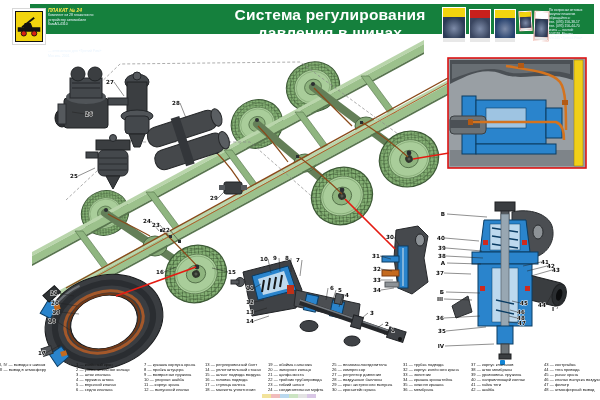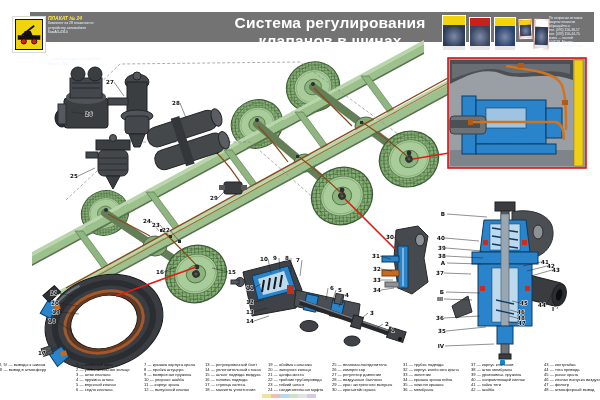--- a/index.html
+++ b/index.html
@@ -1,19 +1,19 @@
 <!DOCTYPE html>
 <html><head>
 <meta charset="utf-8">
 <style>
   html,body{margin:0;padding:0;background:#ffffff;}
   .poster{position:relative;width:600px;height:400px;background:#ffffff;overflow:hidden;
           font-family:"Liberation Sans",sans-serif;}
   
-  .header{position:absolute;left:30px;top:12px;width:564px;height:30px;background:#737373;}
+  .header{position:absolute;left:30px;top:4px;width:564px;height:30px;background:#15803d;}
   .logo-badge{position:absolute;left:-18px;top:4px;width:32px;height:35px;background:#fff;
               border:1px solid #d8d8d8;display:flex;align-items:center;justify-content:center;z-index:3;}
   .logo-inner{width:26px;height:29px;background:#f2d40e;border:1px solid #111;}
   .badge-text{position:absolute;left:18px;top:3px;width:108px;}
   .badge-title{color:#ffe84a;font-weight:bold;font-style:italic;font-size:5px;line-height:6px;}
   .micro{transform:scale(.5);transform-origin:0 0;white-space:nowrap;color:#eaf4fd;}
   .badge-lines{font-size:7px;line-height:8.6px;}
   .badge-notes{font-size:7px;line-height:8.6px;margin-top:10px;}
   .title{position:absolute;left:140px;top:2px;width:320px;text-align:center;color:#ffffff;
          font-weight:bold;font-size:15.5px;line-height:18px;letter-spacing:.2px;}
@@ -67,21 +67,21 @@
           <div>устройству автомобиля</div>
           <div>КамАЗ-4310</div>
         </div>
       <div class="micro badge-notes" id="badge-notes">
           <div>— отпечатано для «Третий Рим»</div>
           <div>Москва, 2001</div>
         </div>
     </div>
     <div class="title">
       <div>Система регулирования</div>
-      <div>клапанов в шинах</div>
+      <div>давления в шинах</div>
     </div>
     <div class="thumbs" id="thumbs">
         <div class="cover" style="background: rgb(200, 32, 28);">
           <div class="band" style="background: rgb(242, 212, 14);"></div>
           <div class="photo" style="background: radial-gradient(at 50% 55%, rgb(125, 139, 168) 0%, rgb(43, 58, 85) 70%);"></div>
           <div class="foot"></div>
         </div>
         <div class="cover" style="background: rgb(242, 240, 234);">
           <div class="band" style="background: rgb(200, 32, 28);"></div>
           <div class="photo" style="background: radial-gradient(at 50% 55%, rgb(125, 139, 168) 0%, rgb(58, 70, 96) 70%);"></div>

